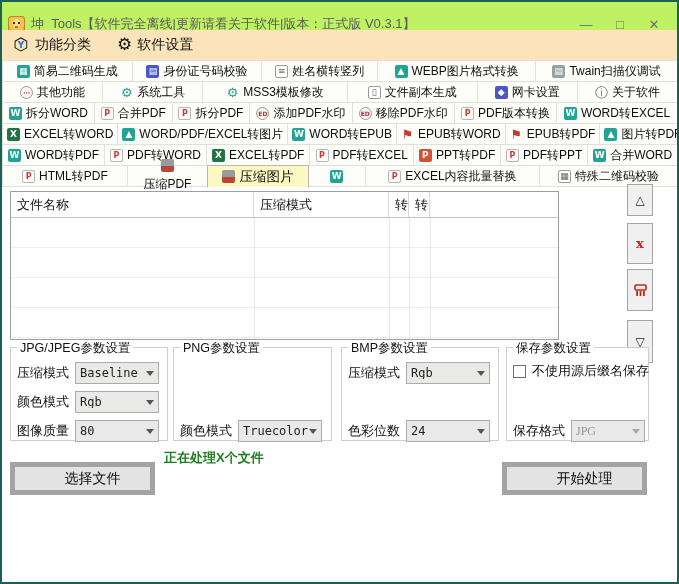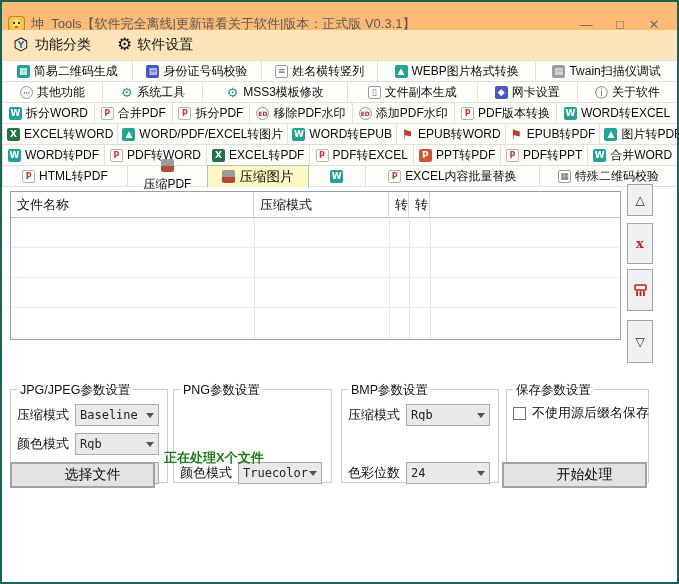--- a/index.html
+++ b/index.html
@@ -4,21 +4,21 @@
 <style>
   html,body{margin:0;padding:0;background:#cfd8d6;}
   *{box-sizing:border-box;}
   .window{
     position:relative;width:679px;height:584px;
     background:#ffffff;border:2px solid #1c6156;
     font-family:"Liberation Sans","DejaVu Sans",sans-serif;
     overflow:hidden;
   }
   
-  .titlebar{position:absolute;left:0;top:0;width:675px;height:44px;background:#fdba74;
+  .titlebar{position:absolute;left:0;top:0;width:675px;height:44px;background:#bef264;
     display:flex;align-items:center;padding:12px 6px;}
   .app-icon{width:17px;height:17px;border-radius:3px;flex:none;margin-right:6px;
     background:radial-gradient(circle at 50% 42%,#ffe08a 0 35%,#f6c64a 36% 70%,#e8a93c 71%);
     border:1px solid #b8862c;position:relative;}
   .app-icon:before{content:"";position:absolute;left:4px;top:5px;width:2px;height:2px;background:#403020;box-shadow:5px 0 0 #403020;}
   .app-icon:after{content:"";position:absolute;left:6px;top:9px;width:3px;height:2px;background:#d2622a;}
   .title-text{font-size:13px;color:#5b5b5b;white-space:nowrap;}
   .win-controls{margin-left:auto;display:flex;}
   .win-btn{width:34px;height:24px;display:flex;align-items:center;justify-content:center;
     color:#6e6e6e;font-size:13px;cursor:default;}
@@ -46,46 +46,46 @@
   .ic-orange{background:#d35230;}
   .ic-gray{background:#9aa0a0;}
   .ic-doc{background:#fff;border:1px solid #b5b5b5;color:#d03a2b;font-size:8px;line-height:11px;}
   .ic-line{background:#fff;border:1px solid #9b9b9b;color:#666;font-weight:normal;line-height:11px;}
   .ic-circ{background:#f6f6f4;border:1px solid #999;border-radius:50%;color:#b03030;font-size:6px;line-height:11px;}
   .ic-glyph{background:none;color:#2b9e8f;font-size:13px;line-height:13px;font-weight:normal;}
   .ic-glyph.dark{color:#6f6f6f;}
   .ic-glyph.red{color:#c4392b;}
   .ic-press{background:linear-gradient(#9a9a9a 55%,#b8463a 55%);}
   
-  .file-table{position:absolute;left:8px;top:189px;width:611px;height:149px;
+  .file-table{position:absolute;left:8px;top:189px;width:549px;height:149px;
     background:#fff;border:1px solid #9aa0a6;}
   .ft-header{display:flex;height:26px;border-bottom:1px solid #c2c2c2;align-items:center;font-size:13px;color:#111;}
   .ft-cell{height:100%;display:flex;align-items:center;padding:0 6px;border-right:1px solid #d8d8d8;white-space:nowrap;overflow:hidden;}
   .ft-body{position:relative;height:121px;
     background:repeating-linear-gradient(#ffffff 0 29px,#ececec 29px 30px);}
   .ft-vline{position:absolute;top:0;bottom:0;width:1px;background:#e7e7e7;}
   
   .side-btn{position:absolute;left:625px;width:26px;background:#f0f0f0;border:1px solid #a5a5a5;
     display:flex;align-items:center;justify-content:center;font-size:12px;color:#222;cursor:default;}
   .side-btn .redx{font:bold 13px/1 "DejaVu Serif",serif;color:#cc1f1f;}
   
-  .group{position:absolute;top:345px;height:94px;border:1px solid #cdcdcd;background:#fff;margin-top:42px;}
+  .group{position:absolute;top:345px;height:94px;border:1px solid #cdcdcd;background:#fff;}
   .group-title{position:absolute;top:-8px;left:6px;background:#fff;padding:0 3px;
     font-size:12.5px;color:#111;white-space:nowrap;}
   .g-row{position:absolute;display:flex;align-items:center;gap:6px;left:6px;}
   .g-label{font-size:13px;color:#111;white-space:nowrap;}
   .dropdown{width:84px;height:22px;background:#e9e9e7;border:1px solid #ababab;
     display:flex;align-items:center;padding:0 4px;cursor:default;}
   .dd-value{flex:1;font:12px/1 "DejaVu Sans Mono",monospace;color:#222;white-space:nowrap;overflow:hidden;}
   .dd-arrow{width:0;height:0;border-left:4px solid transparent;border-right:4px solid transparent;border-top:5px solid #555;}
-  .dropdown.disabled .dd-value{color:#949494;}
+  .dropdown.disabled .dd-value{color:#949494;font-family:Liberation Serif, serif;}
   .dropdown.disabled .dd-arrow{border-top-color:#a8a8a8;}
   .checkbox{width:13px;height:13px;background:#fff;border:1px solid #6e6e6e;flex:none;}
   
-  .foot-btn{position:absolute;top:460px;height:26px;background:#e3e3e3;border:2px solid #a3a3a3;
+  .foot-btn{position:absolute;top:460px;height:33px;background:#e3e3e3;border:5px solid #a3a3a3;
     font-size:14px;color:#0c0c0c;display:flex;align-items:center;justify-content:center;cursor:default;
     font-family:"Liberation Sans","DejaVu Sans",sans-serif;padding-left:20px;}
   .status-text{position:absolute;left:162px;top:447px;font-size:13px;font-weight:bold;}
 </style>
 </head>
 <body>
 
 <div class="window">
 
   <div class="titlebar">
@@ -166,25 +166,25 @@
         <div class="fbtn" style="flex-grow: 10;">
           <span class="ic ic-doc">P</span>
           <span>合并PDF</span>
         </div>
         <div class="fbtn" style="flex-grow: 10;">
           <span class="ic ic-doc">P</span>
           <span>拆分PDF</span>
         </div>
         <div class="fbtn" style="flex-grow: 12;">
           <span class="ic ic-circ">ED</span>
+          <span>添加PDF水印</span>
+        </div>
+        <div class="fbtn" style="flex-grow: 12;">
+          <span class="ic ic-circ">ED</span>
           <span>移除PDF水印</span>
-        </div>
-        <div class="fbtn" style="flex-grow: 12;">
-          <span class="ic ic-circ">ED</span>
-          <span>添加PDF水印</span>
         </div>
         <div class="fbtn" style="flex-grow: 12;">
           <span class="ic ic-doc">P</span>
           <span>PDF版本转换</span>
         </div>
         <div class="fbtn" style="flex-grow: 15;">
           <span class="ic ic-teal">W</span>
           <span>WORD转EXCEL</span>
         </div>
       </div>

